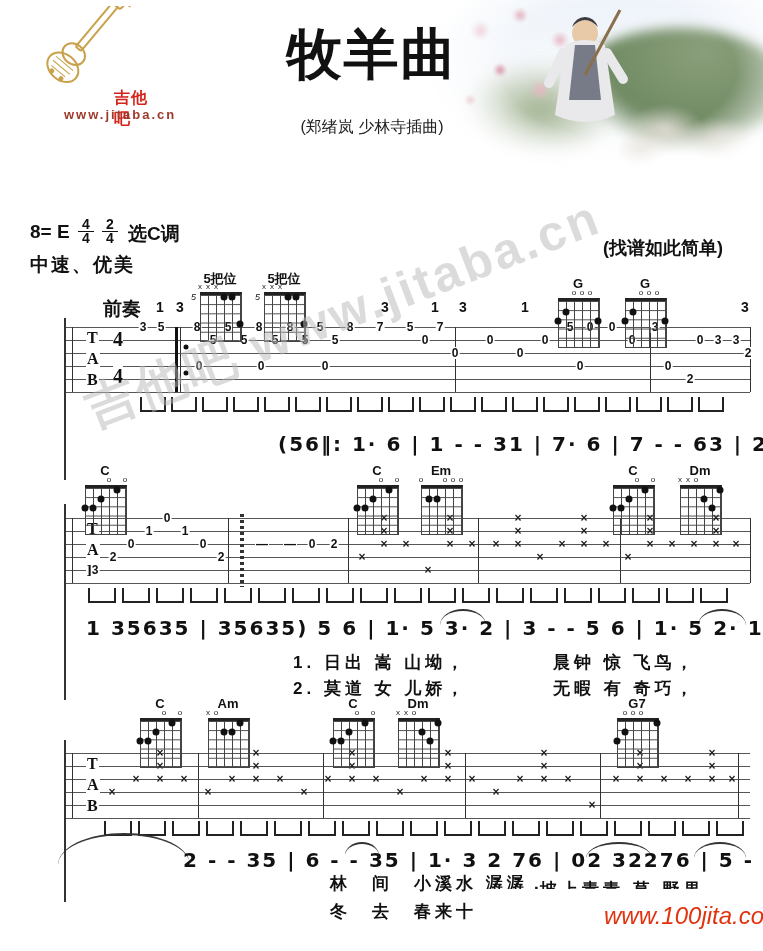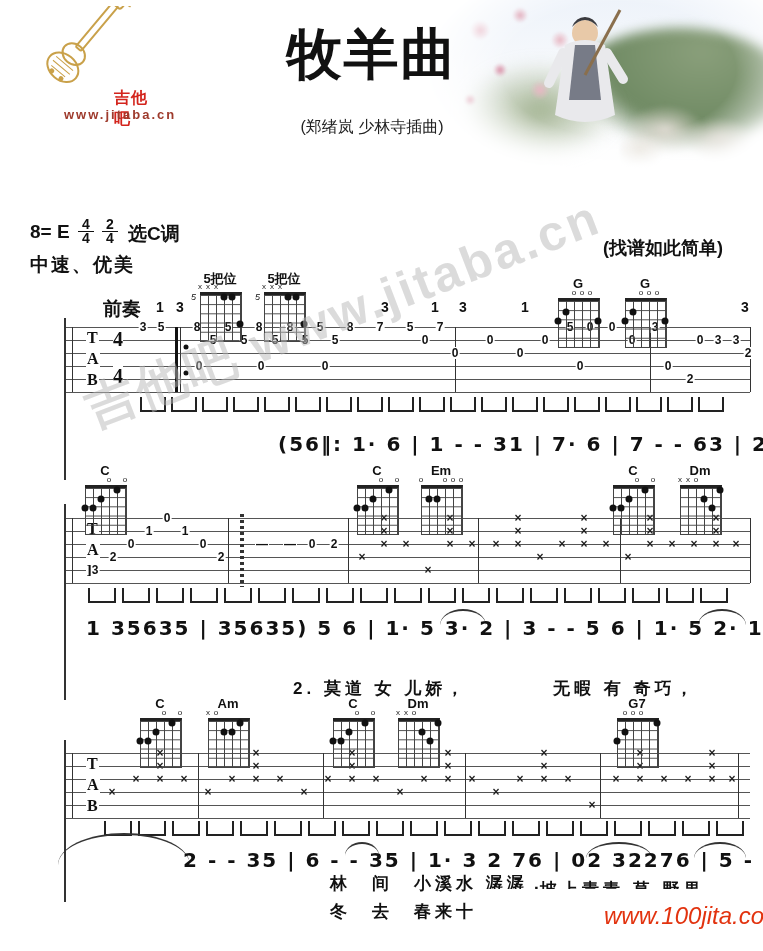--- a/index.html
+++ b/index.html
@@ -510,20 +510,22 @@
         <div class="cdot" style="left: 8px; top: 35.8px;"></div>
         <div class="cdot" style="left: 0px; top: 45px;"></div>
       </div>
     </div>
 
   <div id="wm">吉他吧 www.jitaba.cn</div>
 
   <div class="jianpu" style="left:278px;top:432px;">(56‖: 1· 6 | 1 - - 31 | 7· 6 | 7 - - 63 | 2· 3 | 5 - 0206 |</div>
   <div class="jianpu" style="left:86px;top:616px;">1 35635 | 35635) 5 6 | 1· 5 3· 2 | 3 - - 5 6 | 1· 5 2· 1 |</div>
   <div class="jianpu" style="left:183px;top:848px;">2 - - 35 | 6 - - 35 | 1· 3 2 76 | 02 32276 | 5 - - 56 |</div>
+  <div class="lyric" style="left:293px;top:651px;">1. 日出 嵩 山坳，</div>
+  <div class="lyric" style="left:553px;top:651px;">晨钟 惊 飞鸟，</div>
   <div class="lyric" style="left:293px;top:677px;">2. 莫道 女 儿娇，</div>
   <div class="lyric" style="left:553px;top:677px;">无暇 有 奇巧，</div>
   <div class="lyric" style="left:330px;top:872px;">林　间　小溪水 潺潺，</div>
   <div class="lyric" style="left:540px;top:878px;">坡上青青 草 野果</div>
   <div class="lyric" style="left:330px;top:900px;">冬　去　春来十 六 载，</div>
 
   <div id="footer">
     <span id="footer-url">www.100jita.com</span>
   </div>
 

